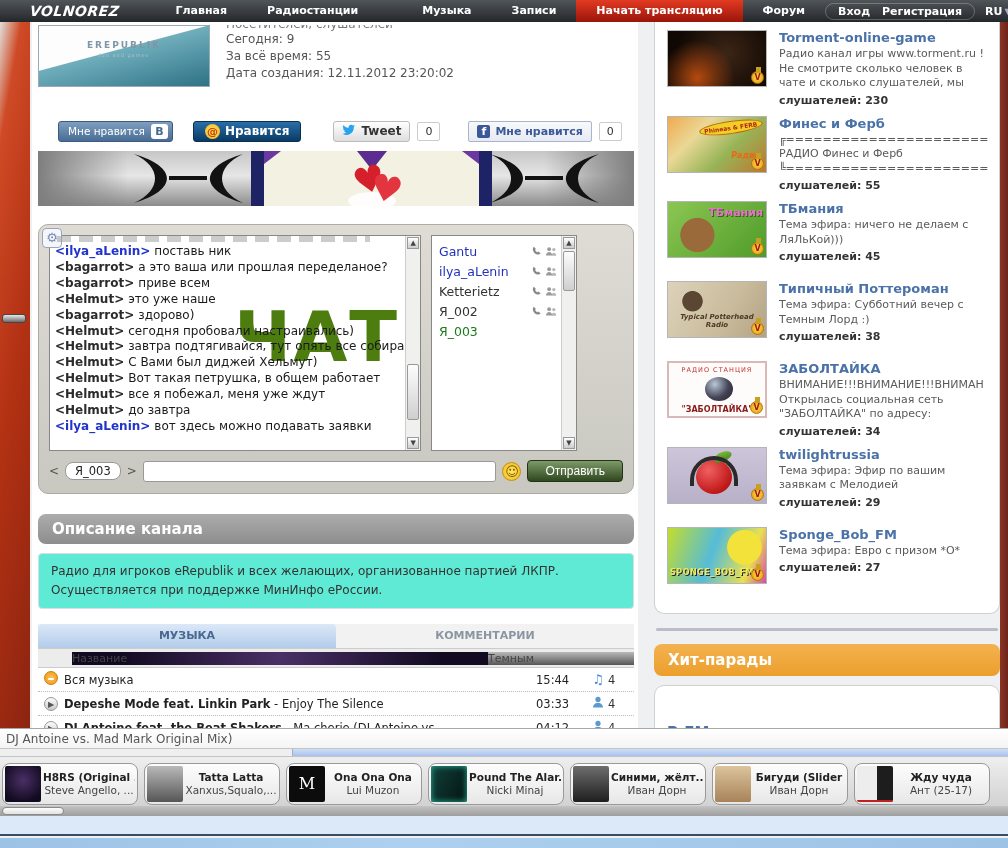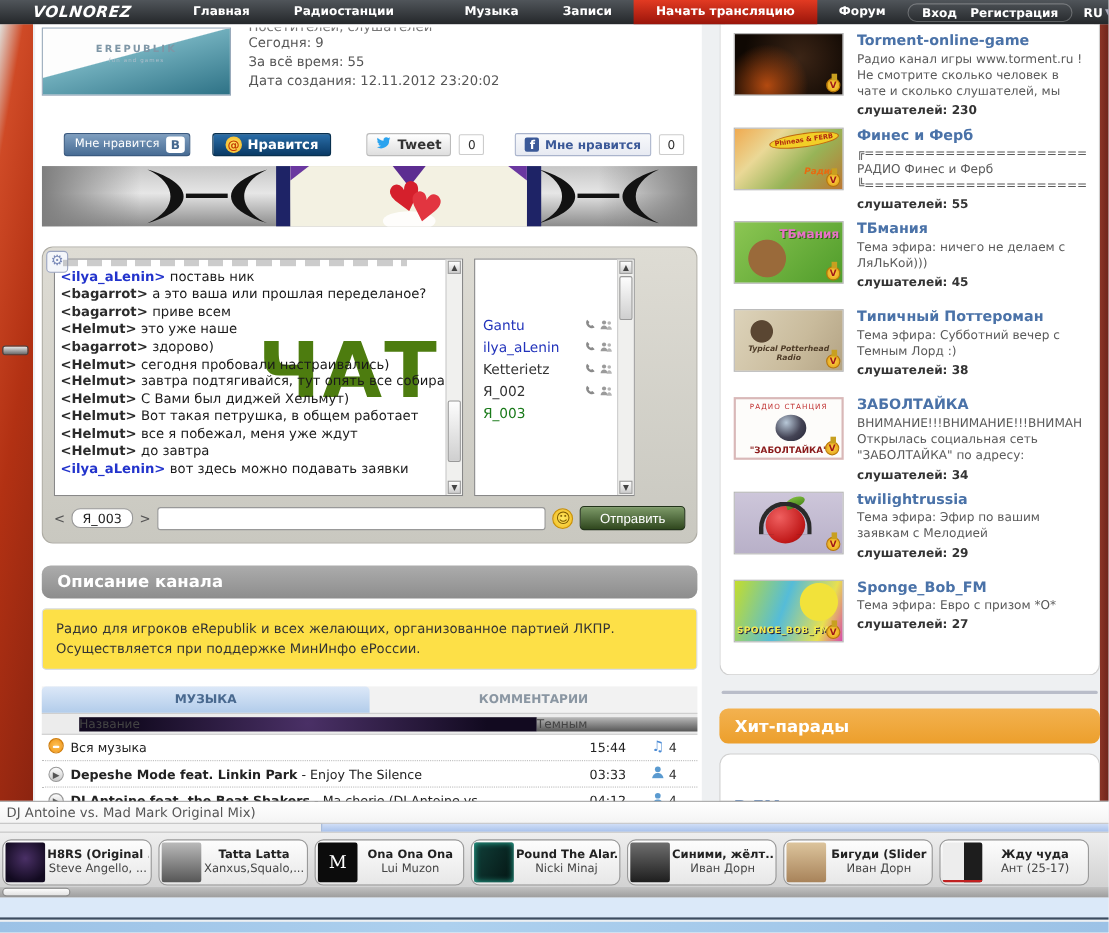--- a/index.html
+++ b/index.html
@@ -67,37 +67,37 @@
   .watermark { position:absolute; right:6px; top:60px; font-size:70px; font-weight:bold; color:#4d7c0f; letter-spacing:2px; z-index:0; }
   .msg { position:relative; z-index:1; font-size:12px; line-height:15.9px; color:#1a1a1a; white-space:nowrap; }
   .mu { font-weight:bold; color:#2b2b2b; margin-right:4px; }
   .mu.blue { color:#2233cc; }
   .cut-msg { height:6px; overflow:hidden; background:repeating-linear-gradient(90deg,#999 0 14px,transparent 14px 22px); margin:0 30px 2px 2px; opacity:.5; }
   .vscroll { width:15px; background:#f0f0ee; border-left:1px solid #ccc; position:relative; }
   .vscroll .arr { position:absolute; left:1px; width:12px; height:12px; background:linear-gradient(#fff,#ccc); border:1px solid #999; color:#444; font-size:7px; text-align:center; line-height:11px; }
   .vscroll .arr.up { top:1px; } .vscroll .arr.dn { bottom:1px; }
   .vscroll .thumb { position:absolute; left:1px; width:12px; background:linear-gradient(#fdfdfd,#cfcfcf); border:1px solid #999; border-radius:2px; }
   .users-box { display:flex; margin-left:10px; width:146px; height:216px; background:#fff; border:1px solid #888; }
-  .users { flex:1; padding:5px 0 0 7px;margin-top:44px; }
+  .users { flex:1; padding:5px 0 0 7px; }
   .user-row { display:flex; align-items:center; height:20px; font-size:12.5px; color:#333; }
   .user-row .nm { flex:1; }
   .nm.blue { color:#2233bb; } .nm.green { color:#1a7a1a; }
   .uicons { display:flex; gap:3px; margin-right:3px; }
   .input-row { display:flex; align-items:center; margin-top:9px; gap:6px; }
   .nick-arr { color:#555; font-size:12px; }
   .nick-pill { background:#fff; border:1px solid #999; border-radius:8px; font-size:11.5px; padding:1px 9px; color:#222; }
   .chat-input { flex:1; height:21px; border:1px solid #999; border-radius:3px; background:#fff; font-size:12px; padding:0 6px; }
   .smiley { width:19px; height:19px; border-radius:50%; background:radial-gradient(#ffe860,#f0b820); border:1px solid #c89008;
     color:#7a5800; text-align:center; line-height:17px; font-size:13px; }
   .send-btn { background:linear-gradient(#7d9a68,#2f471e); border:1px solid #22331a; border-radius:4px; color:#fff; font-size:12px; padding:3px 17px; }
 
   
   .desc-header { margin-top:20px; width:596px; height:30px; background:linear-gradient(#acacac,#8d8d8d); border-radius:8px;
     color:#fff; font-weight:bold; font-size:15px; line-height:30px; padding-left:14px; }
-  .desc-box { margin-top:9px; width:596px; background:#fde047; border:1px solid #d8dde8; border-radius:4px; padding:8px 12px;
+  .desc-box { margin-top:9px; width:596px; background:#5eead4; border:1px solid #d8dde8; border-radius:4px; padding:8px 12px;
     font-size:12px; color:#333; line-height:19px; }
 
   
   .tabs { margin-top:15px; width:596px; height:24px; display:flex; background:#f2f2f2; }
   .tab { width:298px; text-align:center; line-height:24px; font-size:11px; font-weight:bold; color:#8a96a2; }
   .tab.active { background:linear-gradient(#dce8f8,#b2ccea); color:#49698f; border-radius:4px 4px 0 0; }
   .thead { width:596px; height:20px; background:#ececec; border-top:1px solid #ccc; border-bottom:1px solid #ccc;
     display:flex; align-items:center; font-size:11px; color:#444; }
   .thead .c1 { margin-left:34px; flex:1; } .thead .c2 { width:146px; }
   .trow { width:596px; height:24px; display:flex; align-items:center; border-bottom:1px dotted #bbb; font-size:11.5px; color:#222; }

